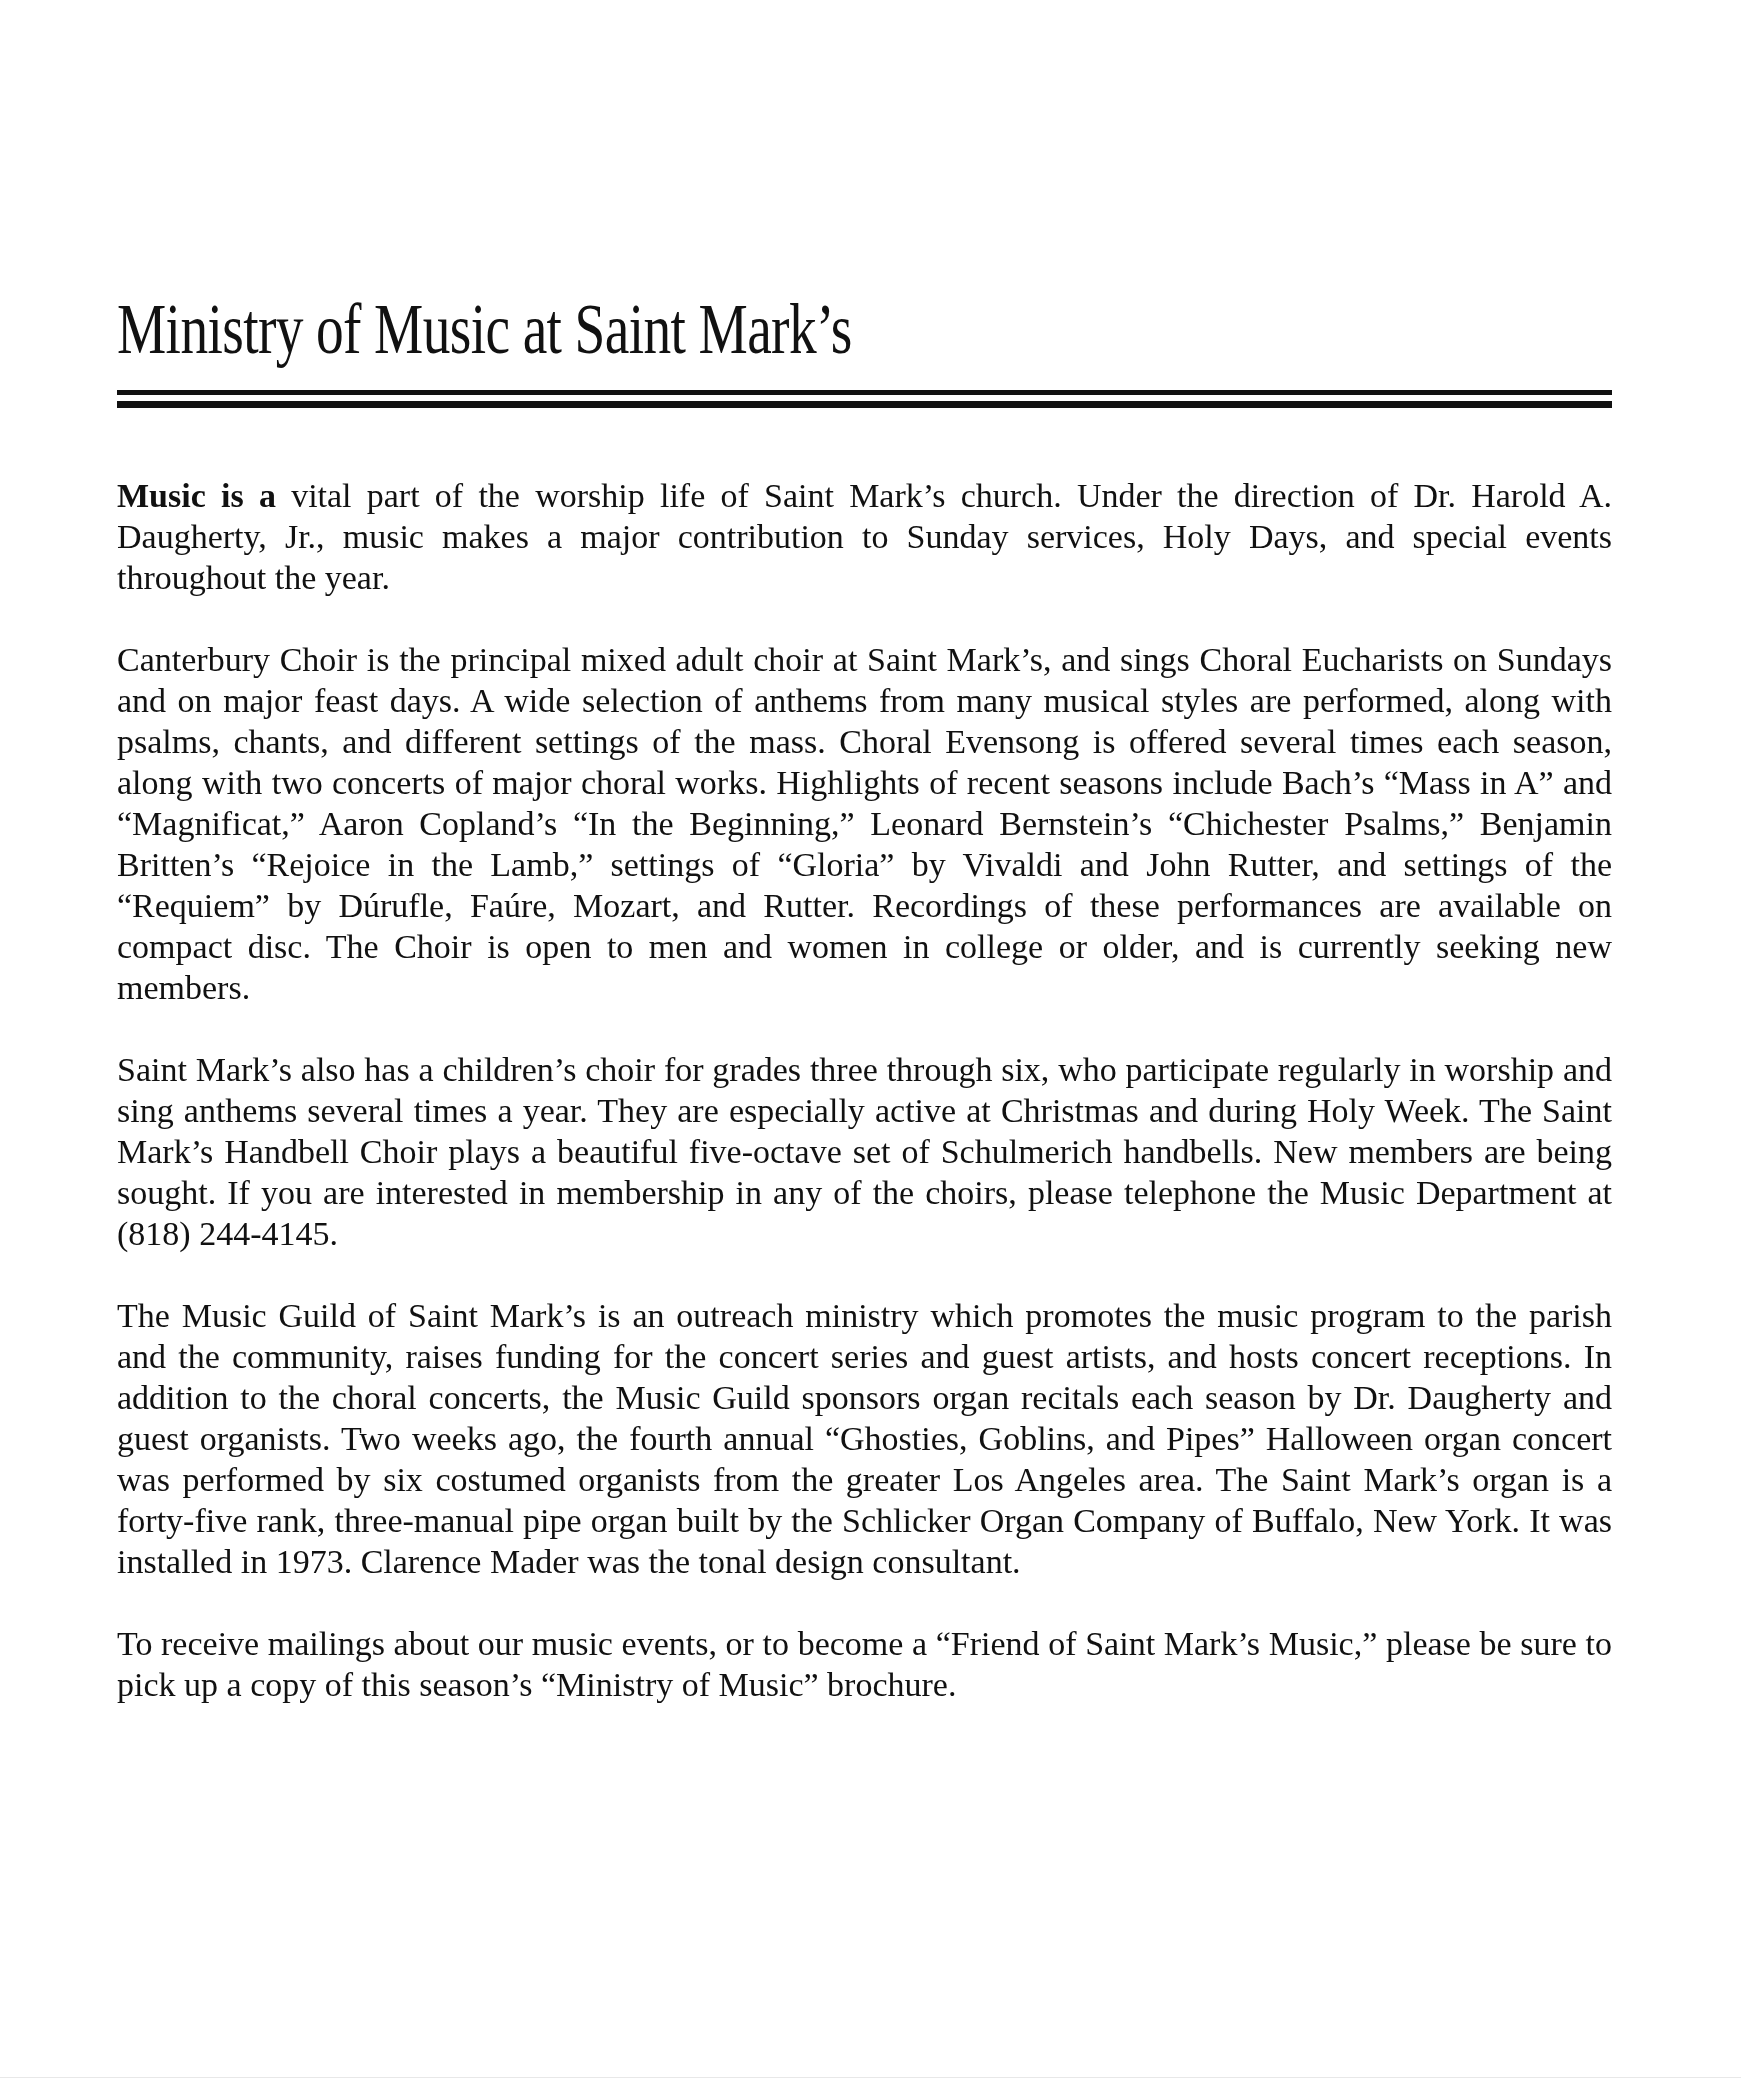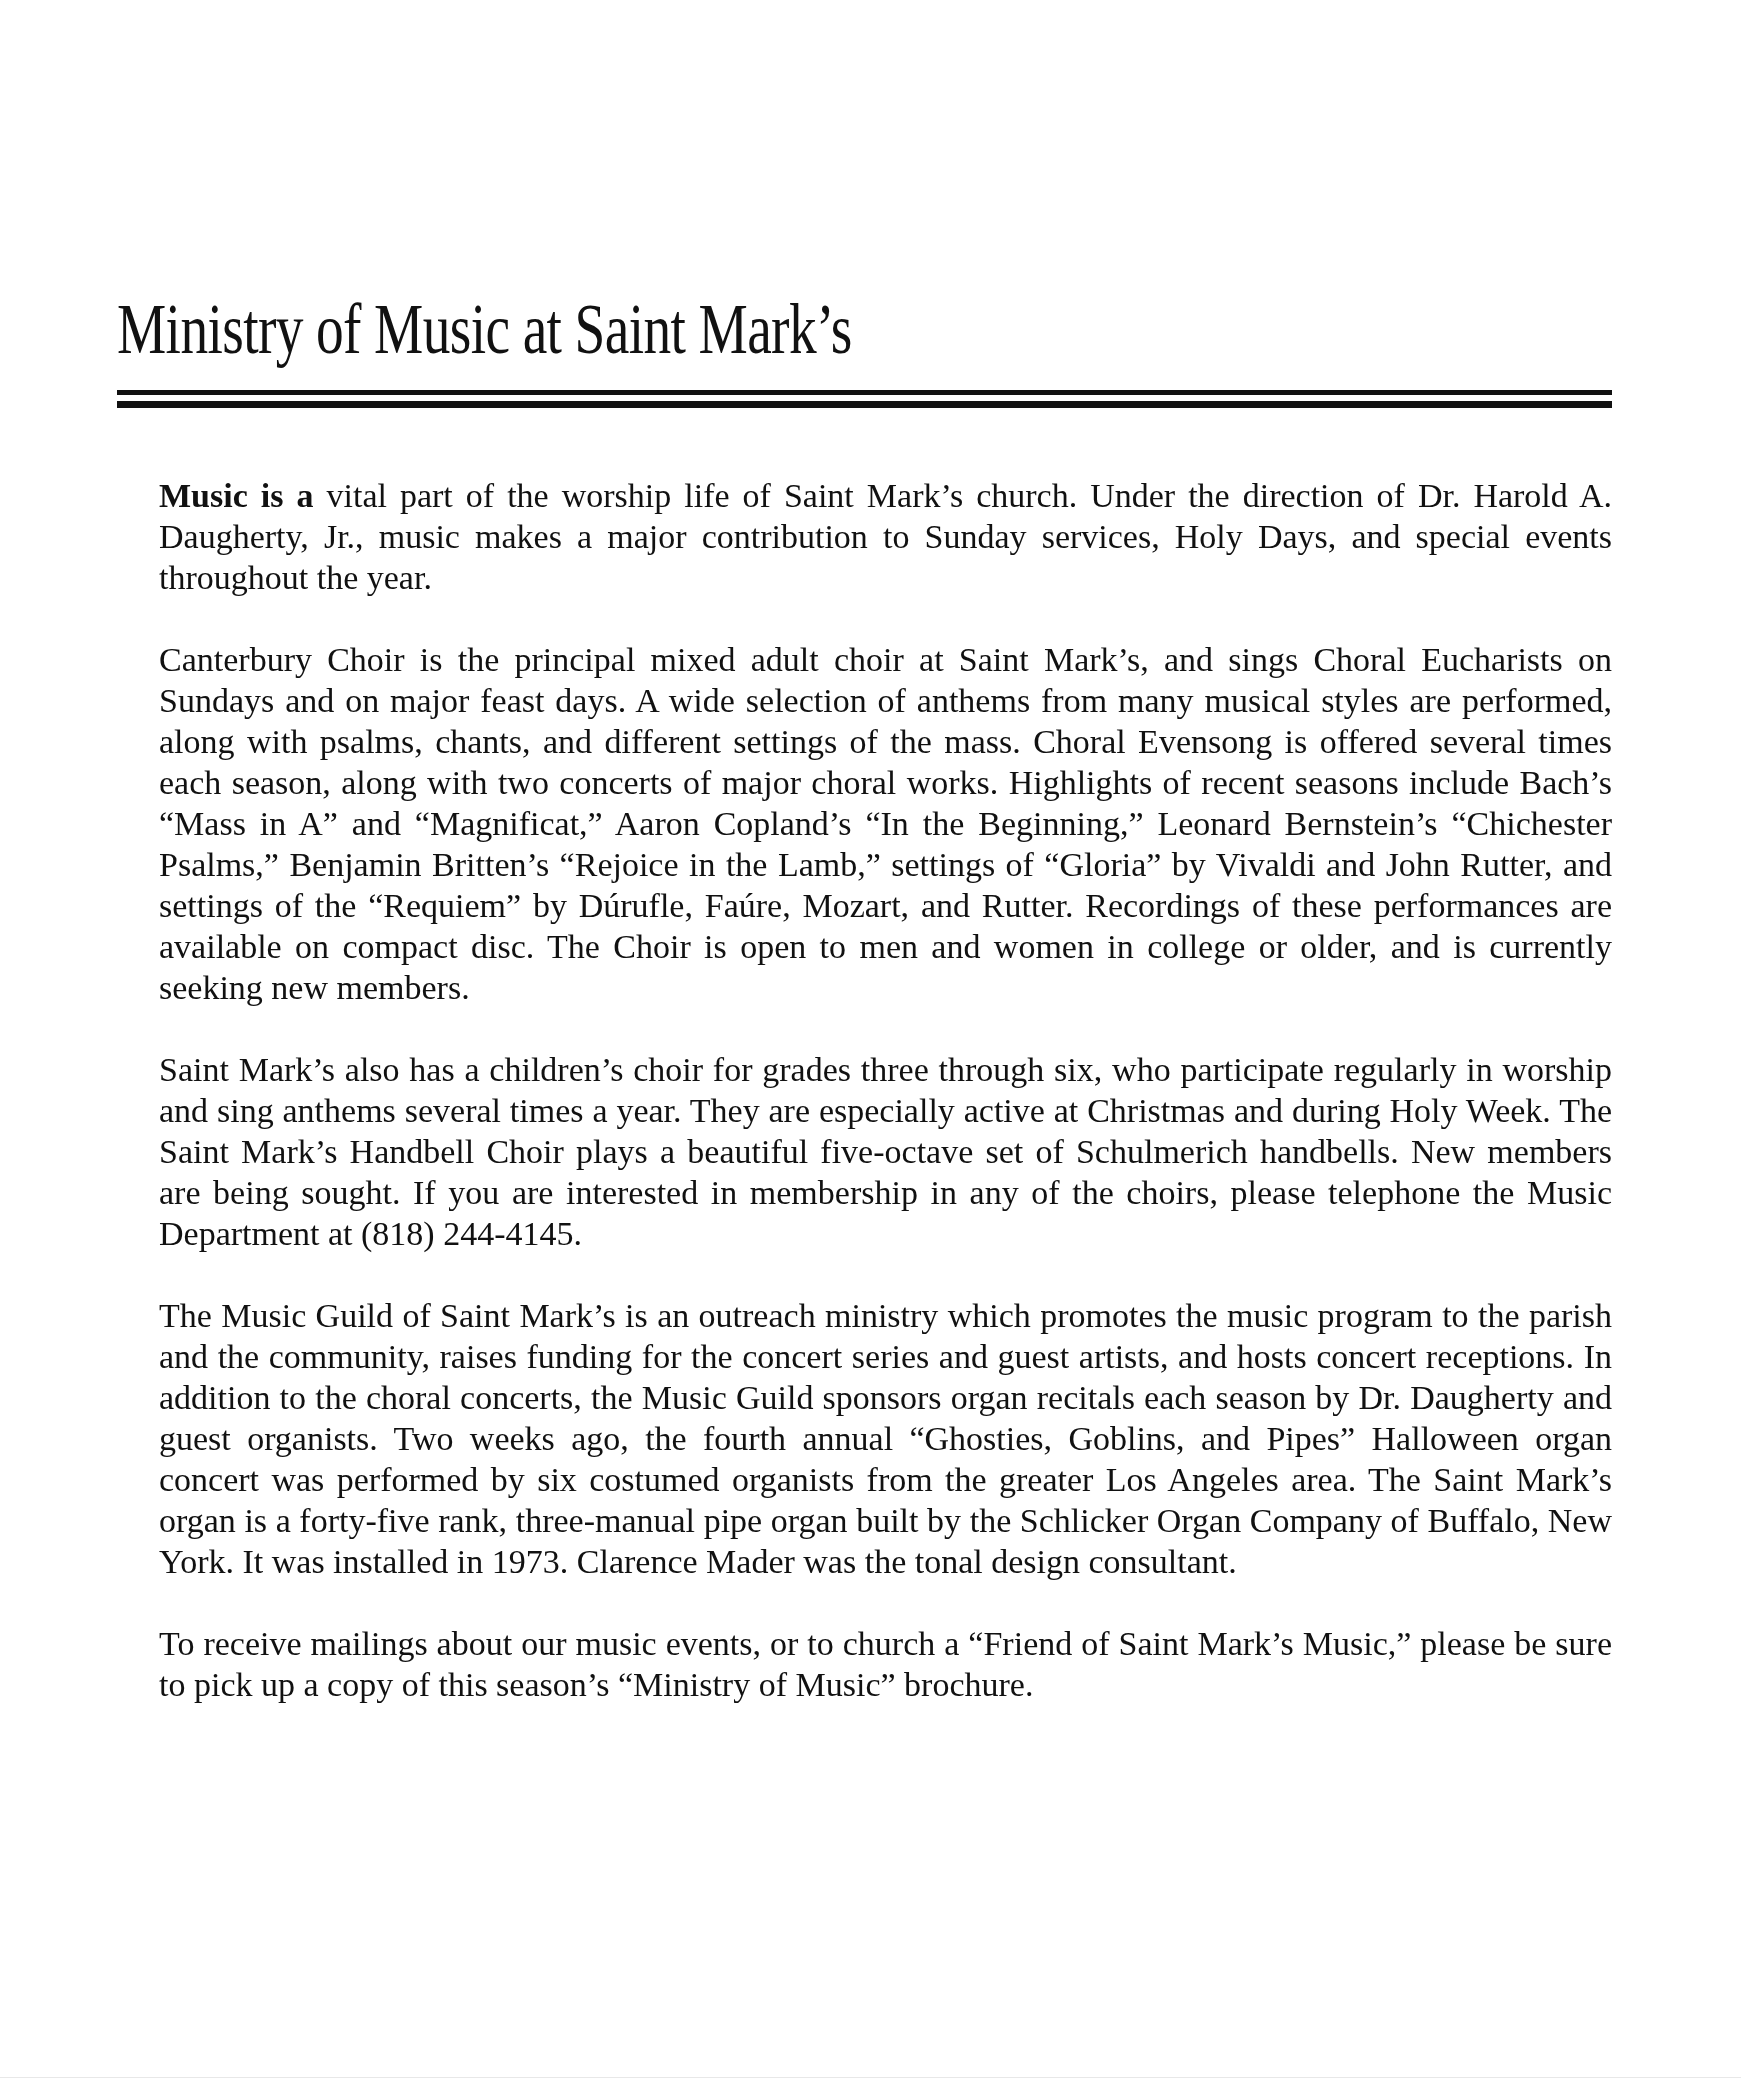--- a/index.html
+++ b/index.html
@@ -38,21 +38,20 @@
       background: #111;
     }
     .rule-1 { height: 5px; margin-top: 6.6px; }
     .rule-2 { height: 6.6px; margin-top: 6.6px; }
     .body-text {
       margin-top: 67px;
       font-family: "Liberation Serif", serif;
       font-size: 34px;
       line-height: 41px;
       text-align: justify;
-      margin-left: 42px;
     }
     .para {
       margin: 0 0 41px 0;
     }
     .lead {
       font-weight: bold;
     }
     .scan-line {
       position: absolute;
       left: 0;
@@ -68,18 +67,18 @@
 <div class="page">
   <h1 class="title">Ministry of Music at Saint Mark’s</h1>
   <div class="rule rule-1"></div>
   <div class="rule rule-2"></div>
 
   <div class="body-text">
     <p class="para"><span class="lead">Music is a</span><span> vital part of the worship life of Saint Mark’s church. Under the direction of Dr. Harold A. Daugherty, Jr., music makes a major contribution to Sunday services, Holy Days, and special events throughout the year.</span></p>
     <p class="para"><span>Canterbury Choir is the principal mixed adult choir at Saint Mark’s, and sings Choral Eucharists on Sundays and on major feast days. A wide selection of anthems from many musical styles are performed, along with psalms, chants, and different settings of the mass. Choral Evensong is offered several times each season, along with two concerts of major choral works. Highlights of recent seasons include Bach’s “Mass in A” and “Magnificat,” Aaron Copland’s “In the Beginning,” Leonard Bernstein’s “Chichester Psalms,” Benjamin Britten’s “Rejoice in the Lamb,” settings of “Gloria” by Vivaldi and John Rutter, and settings of the “Requiem” by Dúrufle, Faúre, Mozart, and Rutter. Recordings of these performances are available on compact disc. The Choir is open to men and women in college or older, and is currently seeking new members.</span></p>
     <p class="para"><span>Saint Mark’s also has a children’s choir for grades three through six, who participate regularly in worship and sing anthems several times a year. They are especially active at Christmas and during Holy Week. The Saint Mark’s Handbell Choir plays a beautiful five-octave set of Schulmerich handbells. New members are being sought. If you are interested in membership in any of the choirs, please telephone the Music Department at (818) 244-4145.</span></p>
     <p class="para"><span>The Music Guild of Saint Mark’s is an outreach ministry which promotes the music program to the parish and the community, raises funding for the concert series and guest artists, and hosts concert receptions. In addition to the choral concerts, the Music Guild sponsors organ recitals each season by Dr. Daugherty and guest organists. Two weeks ago, the fourth annual “Ghosties, Goblins, and Pipes” Halloween organ concert was performed by six costumed organists from the greater Los Angeles area. The Saint Mark’s organ is a forty-five rank, three-manual pipe organ built by the Schlicker Organ Company of Buffalo, New York. It was installed in 1973. Clarence Mader was the tonal design consultant.</span></p>
-    <p class="para"><span>To receive mailings about our music events, or to church a “Friend of Saint Mark’s Music,” please be sure to pick up a copy of this season’s “Ministry of Music” brochure.</span></p>
+    <p class="para"><span>To receive mailings about our music events, or to become a “Friend of Saint Mark’s Music,” please be sure to pick up a copy of this season’s “Ministry of Music” brochure.</span></p>
   </div>
 </div>
 
 <div class="scan-line"></div>
 
 
 </body></html>

